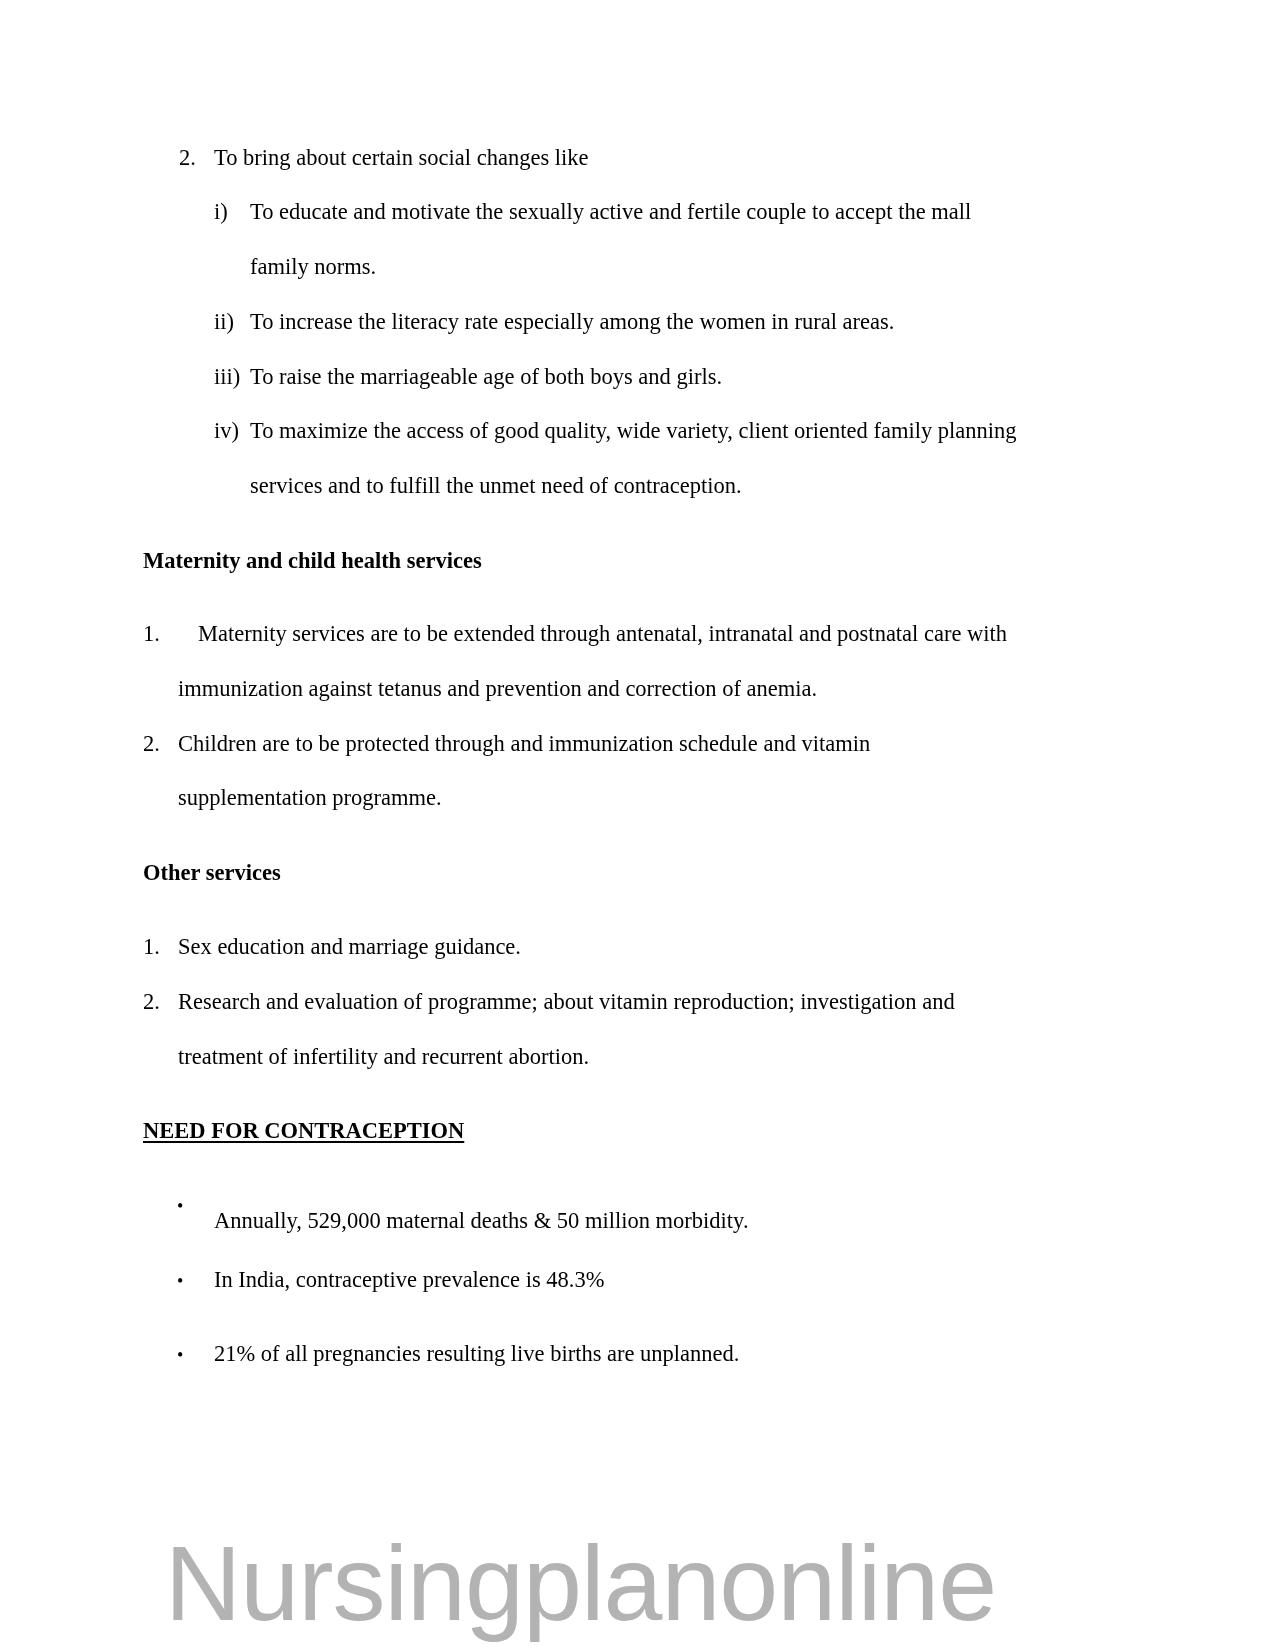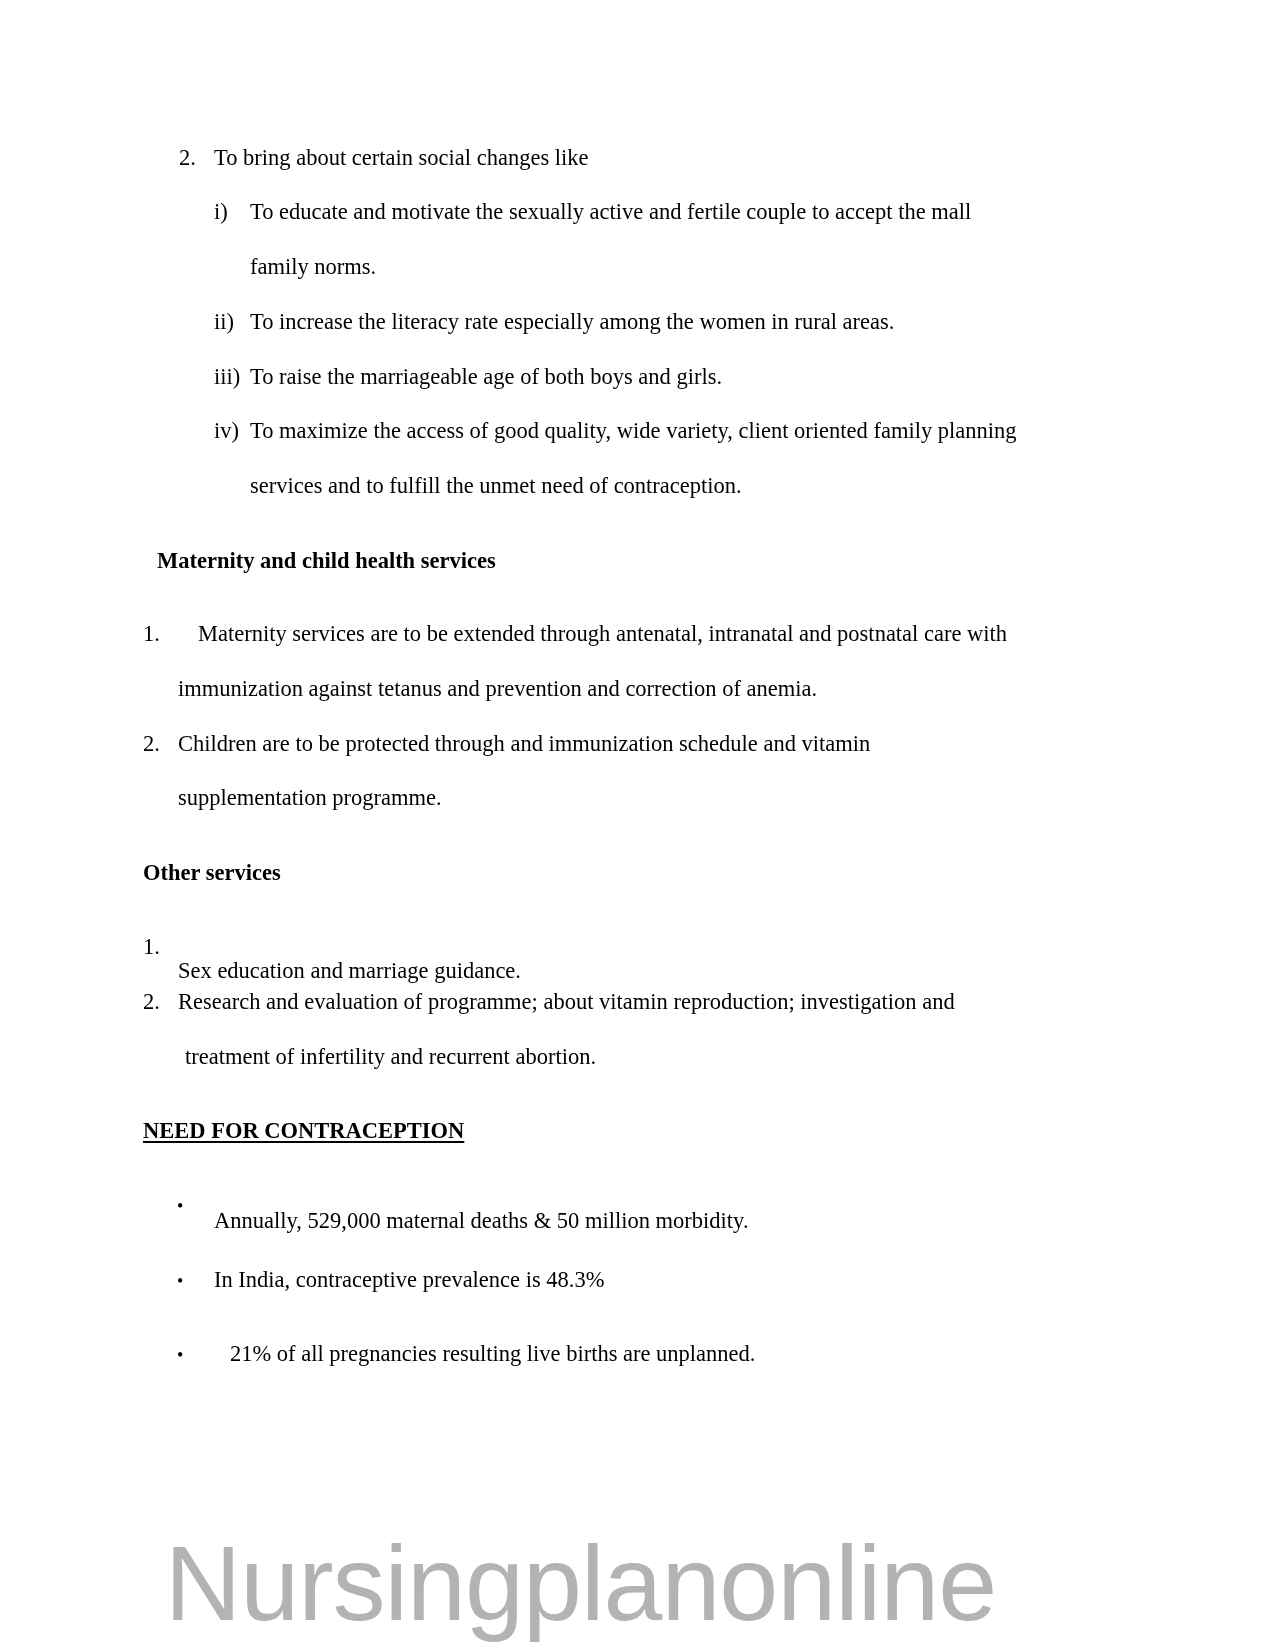--- a/index.html
+++ b/index.html
@@ -34,48 +34,48 @@
 
   <span class="line" style="left:214px; top:363px;">iii)</span>
   <span class="line" style="left:250px; top:363px;">To raise the marriageable age of both boys and girls.</span>
 
   <span class="line" style="left:214px; top:417px;">iv)</span>
   <span class="line" style="left:250px; top:417px;">To maximize the access of good quality, wide variety, client oriented family planning</span>
   <span class="line" style="left:250px; top:472px;">services and to fulfill the unmet need of contraception.</span>
 </div>
 
 <div>
-  <span class="line bold" style="left:157px; top:547px;text-align:center;">Maternity and child health services</span>
+  <span class="line bold" style="left:143px; top:547px;text-align:center;">Maternity and child health services</span>
 
   <span class="line" style="left:143px; top:620px;">1.</span>
   <span class="line" style="left:178px; top:620px;margin-left:20px;">Maternity services are to be extended through antenatal, intranatal and postnatal care with</span>
   <span class="line" style="left:178px; top:675px;">immunization against tetanus and prevention and correction of anemia.</span>
 
   <span class="line" style="left:143px; top:730px;">2.</span>
   <span class="line" style="left:178px; top:730px;">Children are to be protected through and immunization schedule and vitamin</span>
   <span class="line" style="left:178px; top:784px;">supplementation programme.</span>
 </div>
 
 <div>
   <span class="line bold" style="left:143px; top:859px;">Other services</span>
 
   <span class="line" style="left:143px; top:933px;">1.</span>
-  <span class="line" style="left:178px; top:957px;font-family:Liberation Serif, serif;">Sex education and marriage guidance.</span>
+  <span class="line" style="left:178px; top:933px;font-family:Liberation Serif, serif;">Sex education and marriage guidance.</span>
 
   <span class="line" style="left:143px; top:988px;">2.</span>
   <span class="line" style="left:178px; top:988px;">Research and evaluation of programme; about vitamin reproduction; investigation and</span>
-  <span class="line" style="left:185px; top:1043px;">treatment of infertility and recurrent abortion.</span>
+  <span class="line" style="left:178px; top:1043px;">treatment of infertility and recurrent abortion.</span>
 </div>
 
 <div>
   <span class="line bold ul" style="left:143px; top:1117px;">NEED FOR CONTRACEPTION</span>
 
   <span class="line bullet" style="left:177px; top:1192px;">•</span>
   <span class="line" style="left:214px; top:1191px;margin-top:16px;">Annually, 529,000 maternal deaths &amp; 50 million morbidity.</span>
 
   <span class="line bullet" style="left:177px; top:1267px;">•</span>
   <span class="line" style="left:214px; top:1266px;">In India, contraceptive prevalence is 48.3%</span>
 
   <span class="line bullet" style="left:177px; top:1341px;">•</span>
-  <span class="line" style="left:230px; top:1340px;text-align:center;">21% of all pregnancies resulting live births are unplanned.</span>
+  <span class="line" style="left:214px; top:1340px;text-align:center;">21% of all pregnancies resulting live births are unplanned.</span>
 </div>
 
 <div class="watermark">Nursingplanonline</div>
 
 </body></html>

